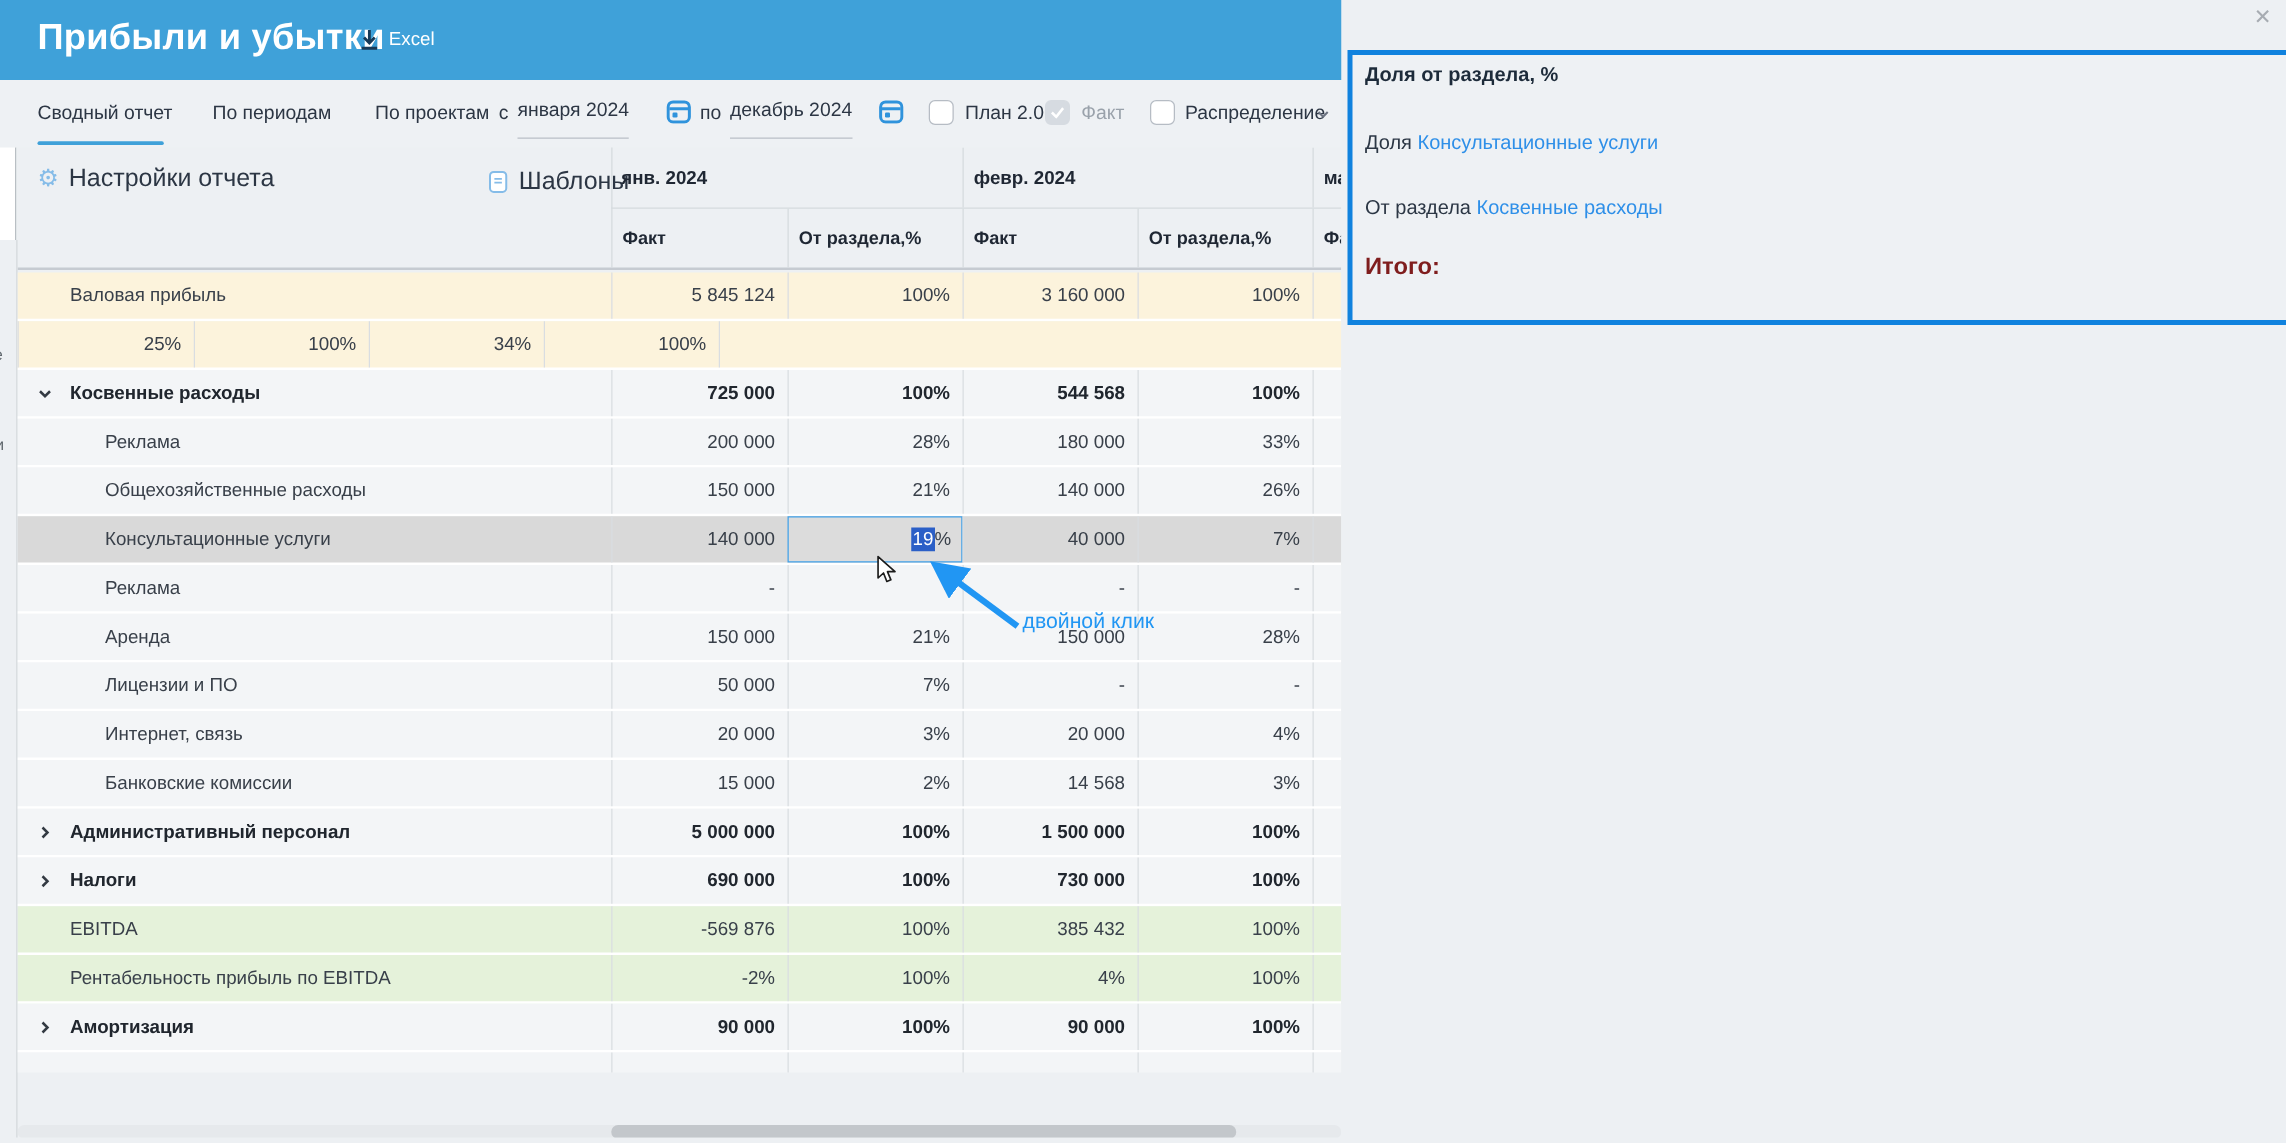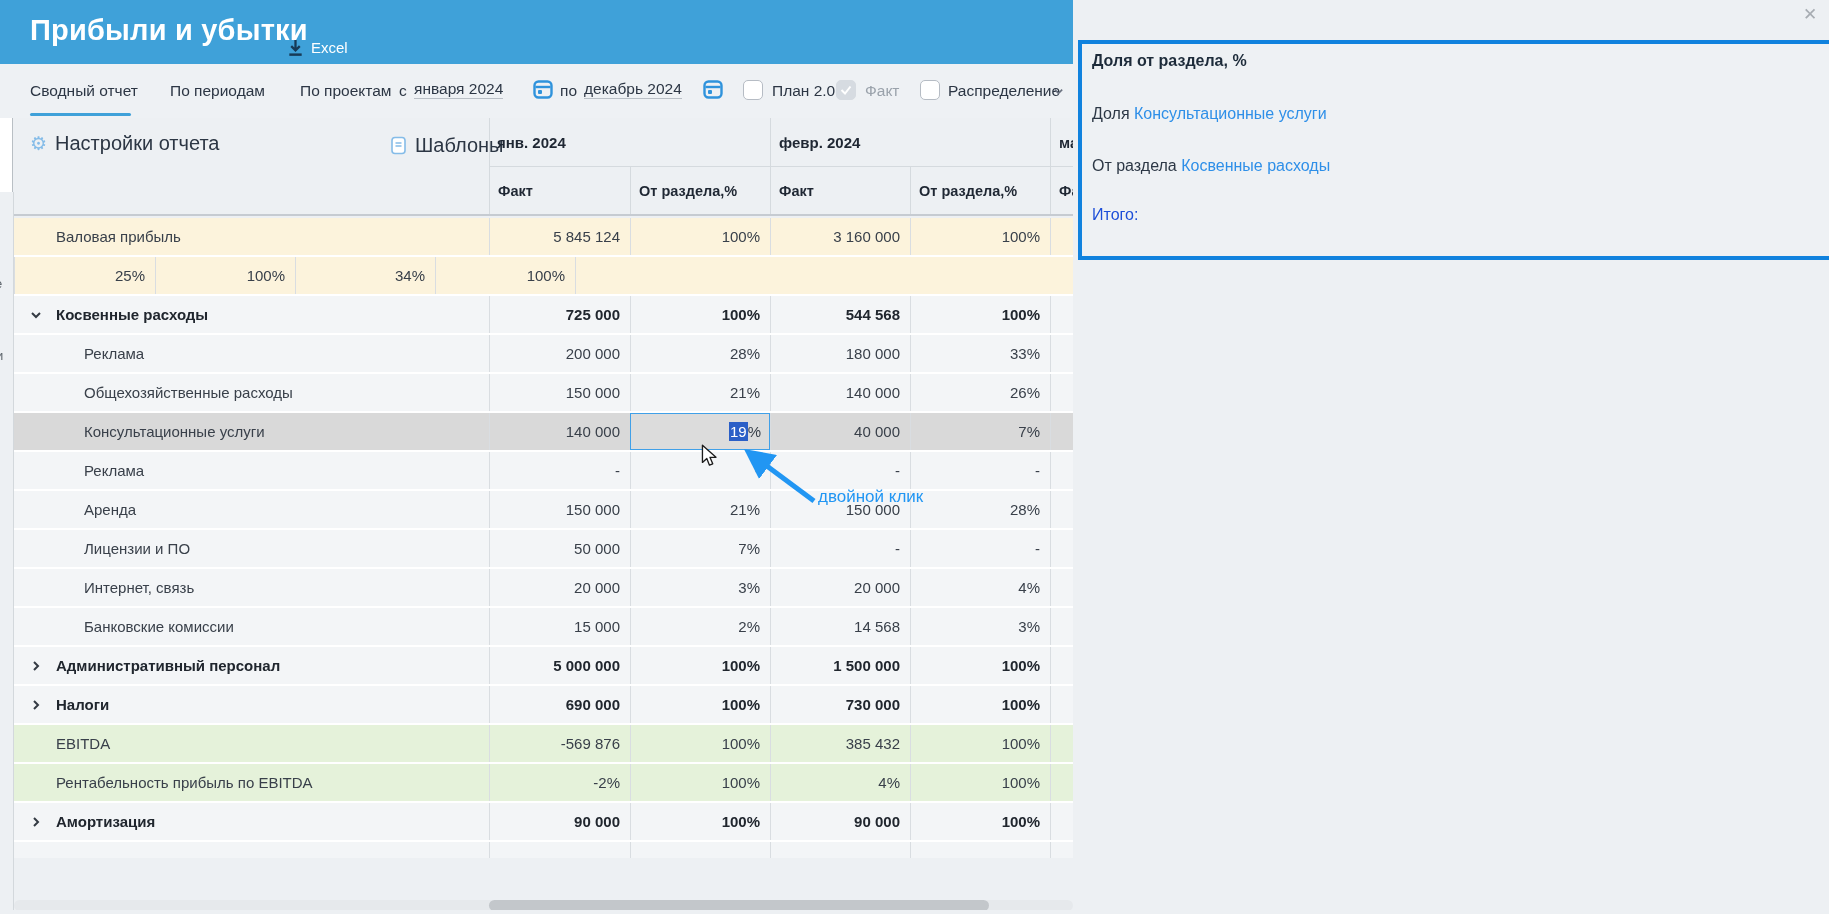--- a/index.html
+++ b/index.html
@@ -2,30 +2,30 @@
 <html><head>
 <meta charset="utf-8">
 <style>
   * { margin:0; padding:0; box-sizing:border-box; }
   html,body { width:1829px; height:914px; overflow:hidden; background:#edf0f3;
     font-family:"Liberation Sans","DejaVu Sans",sans-serif; }
 
   
   .appbar { position:absolute; left:0; top:0; width:1073px; height:64px; background:#3fa1d9; }
   .appbar .title { position:absolute; left:30px; top:14px; color:#fff; font-size:29px; font-weight:700; letter-spacing:.2px; }
-  .excel-btn { position:absolute; left:286px; top:38px; display:flex; align-items:center; gap:6px; cursor:pointer; }
+  .excel-btn { position:absolute; left:286px; top:22px; display:flex; align-items:center; gap:6px; cursor:pointer; }
   .excel-btn span { color:#fff; font-size:15px; }
 
   
   .tabbar { position:absolute; left:0; top:64px; width:1073px; height:54px; background:#eef1f4; }
   .tab { position:absolute; top:0; height:54px; display:flex; align-items:center; font-size:15.5px; color:#2c3644; cursor:pointer; }
   .tab.active { font-weight:400; }
   .tab-underline { position:absolute; left:30px; top:49px; width:101px; height:3px; background:#3fa1d9; border-radius:2px; }
   .date-label { position:absolute; top:18px; font-size:15.5px; color:#2c3644; }
-  .date-value { position:absolute; top:16px; font-size:15.5px; color:#2c3644; border-bottom:1px solid #b9bfc6; padding-bottom:0; cursor:text; }
+  .date-value { position:absolute; top:16px; font-size:15.5px; color:#2c3644; border-bottom:1px solid #b9bfc6; padding-bottom:12px; cursor:text; }
   .cal-icon { position:absolute; top:15px; cursor:pointer; }
   .cb { position:absolute; top:16px; width:20px; height:20px; border:1.5px solid #b6bcc4; border-radius:5px; background:#fff; cursor:pointer; }
   .cb.checked { background:#d6dbe1; border-color:#d6dbe1; display:flex; align-items:center; justify-content:center; }
   .cb-label { position:absolute; top:18px; font-size:15.5px; color:#2c3644; }
   .cb-label.disabled { color:#9aa2ab; }
 
   
   .sliver-white { position:absolute; left:0; top:118px; width:13px; height:74px; background:#fff; border-right:1px solid #b9bfc4; }
   .sliver-line  { position:absolute; left:13px; top:192px; width:1px; height:718px; background:#d3d8dc; }
   .sliver-letter { position:absolute; font-size:13px; color:#5f666d; }
@@ -69,21 +69,21 @@
   .settings span.lbl, .templates span.lbl { font-size:20px; color:#2c3644; }
   .templates { position:absolute; left:377px; top:16px; display:flex; align-items:center; gap:8px; cursor:pointer; }
 
   
   .popup { position:absolute; left:1078px; top:40px; width:860px; height:220px; background:#eef1f4; border:4px solid #1082de; }
   .popup .ptitle { position:absolute; left:10px; top:8px; font-size:16px; font-weight:700; color:#1d2b3a; }
   .prow { position:absolute; left:10px; right:12px; display:flex; align-items:baseline; }
   .prow .ptext { font-size:16px; color:#2c3745; }
   .prow .plink { font-size:16px; color:#2e8fe8; cursor:pointer; }
   .prow .pval { margin-left:auto; font-size:17px; color:#1d2430; }
-  .prow.total .ptext { font-size:16px; font-weight:400; color:#1d4ed8; }
+  .prow.total .ptext { font-size:19px; font-weight:700; color:#7f1d1d; }
   .prow.total .pval { font-size:20px; font-weight:700; color:#13202e; }
   .popup-close { position:absolute; left:1803px; top:4px; font-size:17px; color:#a7acb2; cursor:pointer; font-family:"DejaVu Sans",sans-serif; }
 
   
   .annot-text { position:absolute; left:818px; top:487px; font-size:17px; color:#2196f3; }
   .annot-arrow { position:absolute; left:738px; top:444px; }
   .cursor-icon { position:absolute; left:700px; top:444px; }
 </style>
 </head>
 <body>

